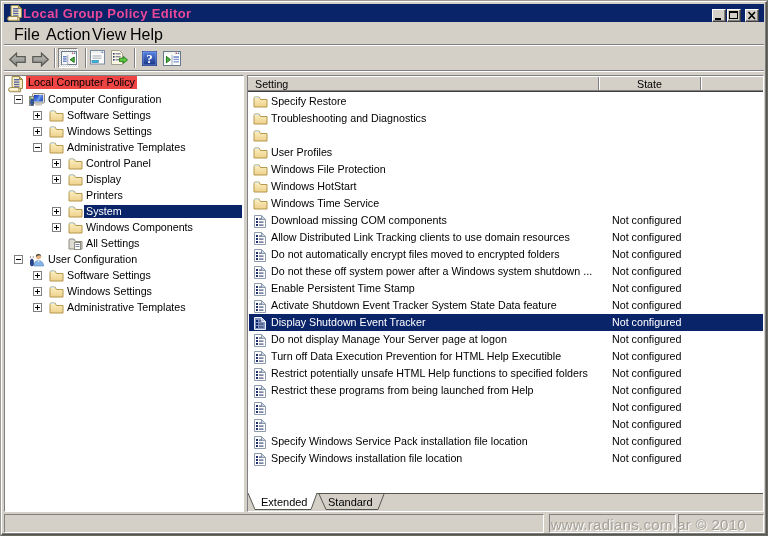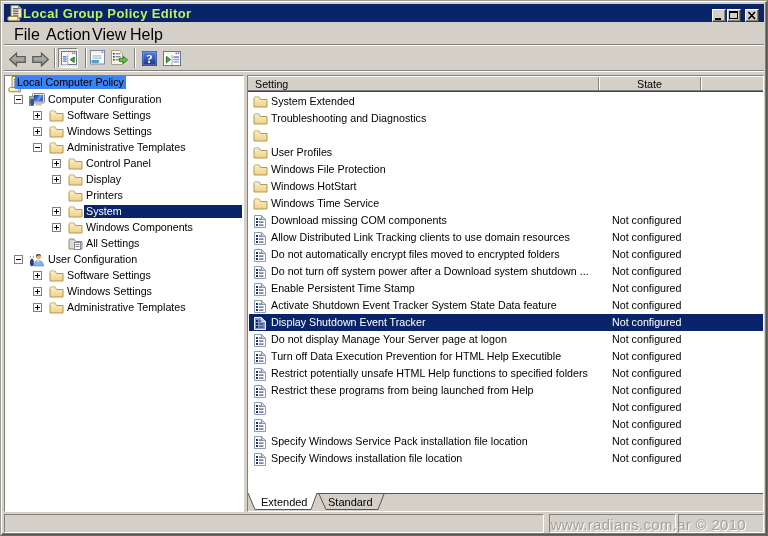--- a/index.html
+++ b/index.html
@@ -11,21 +11,21 @@
 #f1 { left:0; top:0; width:768px; height:536px;
   border-top:1px solid #9c9c94; border-left:1px solid #9c9c94;
   border-right:1px solid #6a6a62; border-bottom:1px solid #6a6a62; }
 #f2 { left:1px; top:1px; width:766px; height:534px;
   border-top:1px solid #ffffff; border-left:1px solid #ffffff;
   border-right:1px solid #555550; border-bottom:1px solid #555550; }
 #f3 { left:2px; top:2px; width:764px; height:532px;
   border-right:1px solid #808080; border-bottom:1px solid #808080; }
 
 #title { left:4px; top:4px; width:760px; height:18px; background:#0a246a; }
-#titletext { left:19px; top:0px; height:18px; line-height:19px; color:#bef264; font-weight:bold; font-size:13px; letter-spacing:0.35px; }
+#titletext { left:19px; top:0px; height:18px; line-height:19px; color:#ec4899; font-weight:bold; font-size:13px; letter-spacing:0.35px; }
 .tbtn { top:5px; width:14px; height:13px; background:#d4d0c8;
   border-top:1px solid #fff; border-left:1px solid #fff;
   border-right:1px solid #404040; border-bottom:1px solid #404040;
   box-shadow: inset -1px -1px 0 #808080; }
 
 #menub { left:4px; top:22px; width:760px; height:22px; }
 .mitem { top:0; height:22px; line-height:25px; font-size:16px; }
 .etchd { height:1px; background:#808080; }
 .etchw { height:1px; background:#ffffff; }
 
@@ -251,21 +251,21 @@
       </svg>
   </div>
   <div class="abs etchd" style="left:4px;top:70px;width:760px"></div>
   <div class="abs etchw" style="left:4px;top:71px;width:760px"></div>
 
   <div class="abs" id="treep">
     <div class="abs trow" style="top:0px">
       <svg class="abs" style="left:3px;top:0px" width="16" height="17">
           <use href="#scroll"></use>
         </svg>
-      <div class="tlabel" style="left:10px;top:0;background:#3b82f6;color:#000">Local Computer Policy</div>
+      <div class="tlabel" style="left:21px;top:0;background:#ef4444;color:#000">Local Computer Policy</div>
     </div>
     <div class="abs trow" style="top:16px">
       <div class="texp" style="left:9px;top:3px">
           <i></i>
         </div>
       <svg class="abs" style="left:24px;top:1px" width="16" height="14">
           <use href="#computer"></use>
         </svg>
       <div class="tlabel" style="left:41px">Computer Configuration</div>
     </div>
@@ -395,21 +395,21 @@
     <div class="abs" id="hdr">
       <div class="abs" style="left:7px;top:1px;height:13px;line-height:13px;font-size:10.7px">Setting</div>
       <div class="abs" style="left:389px;top:1px;height:13px;line-height:13px;font-size:10.7px">State</div>
       <div class="hsep" style="left:350px"></div>
       <div class="hsep" style="left:452px"></div>
     </div>
     <div class="abs lrow" style="top:17px">
         <svg class="licon" style="top:2px" width="15" height="13">
           <use href="#folder"></use>
         </svg>
-        <div class="ltxt">System Extended</div>
+        <div class="ltxt">Specify Restore</div>
       </div>
     <div class="abs lrow" style="top:34px">
         <svg class="licon" style="top:2px" width="15" height="13">
           <use href="#folder"></use>
         </svg>
         <div class="ltxt">Troubleshooting and Diagnostics</div>
       </div>
     <div class="abs lrow" style="top:51px">
         <svg class="licon" style="top:2px" width="15" height="13">
           <use href="#folder"></use>
@@ -457,21 +457,21 @@
         <svg class="licon" width="14" height="15">
           <use href="#page"></use>
         </svg>
         <div class="ltxt">Do not automatically encrypt files moved to encrypted folders</div>
         <div class="lstate">Not configured</div>
       </div>
     <div class="abs lrow" style="top:187px">
         <svg class="licon" width="14" height="15">
           <use href="#page"></use>
         </svg>
-        <div class="ltxt">Do not turn off system power after a Download system shutdown ...</div>
+        <div class="ltxt">Do not these off system power after a Windows system shutdown ...</div>
         <div class="lstate">Not configured</div>
       </div>
     <div class="abs lrow" style="top:204px">
         <svg class="licon" width="14" height="15">
           <use href="#page"></use>
         </svg>
         <div class="ltxt">Enable Persistent Time Stamp</div>
         <div class="lstate">Not configured</div>
       </div>
     <div class="abs lrow" style="top:221px">

